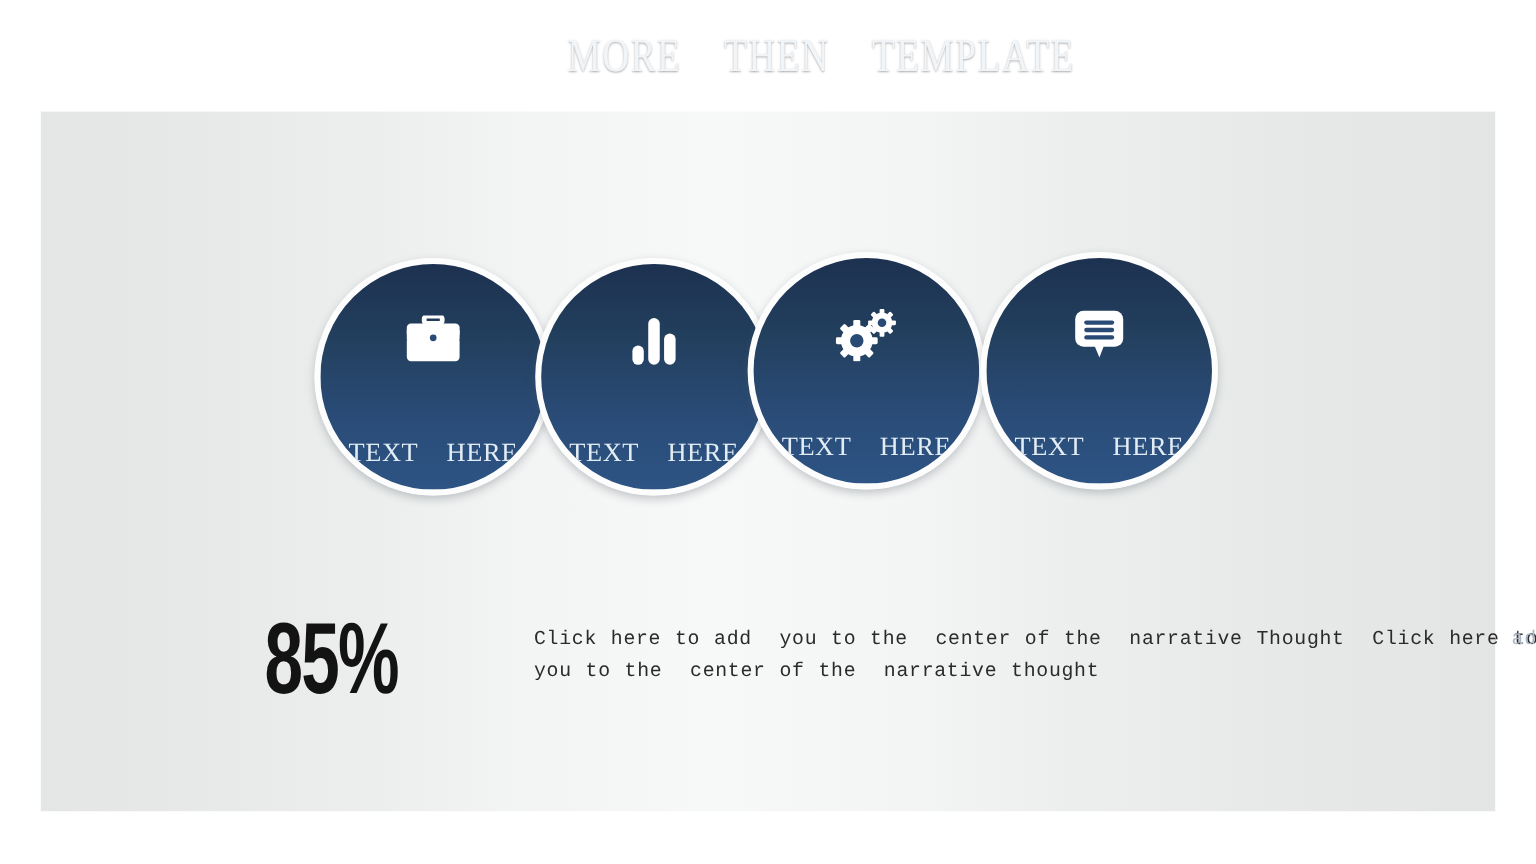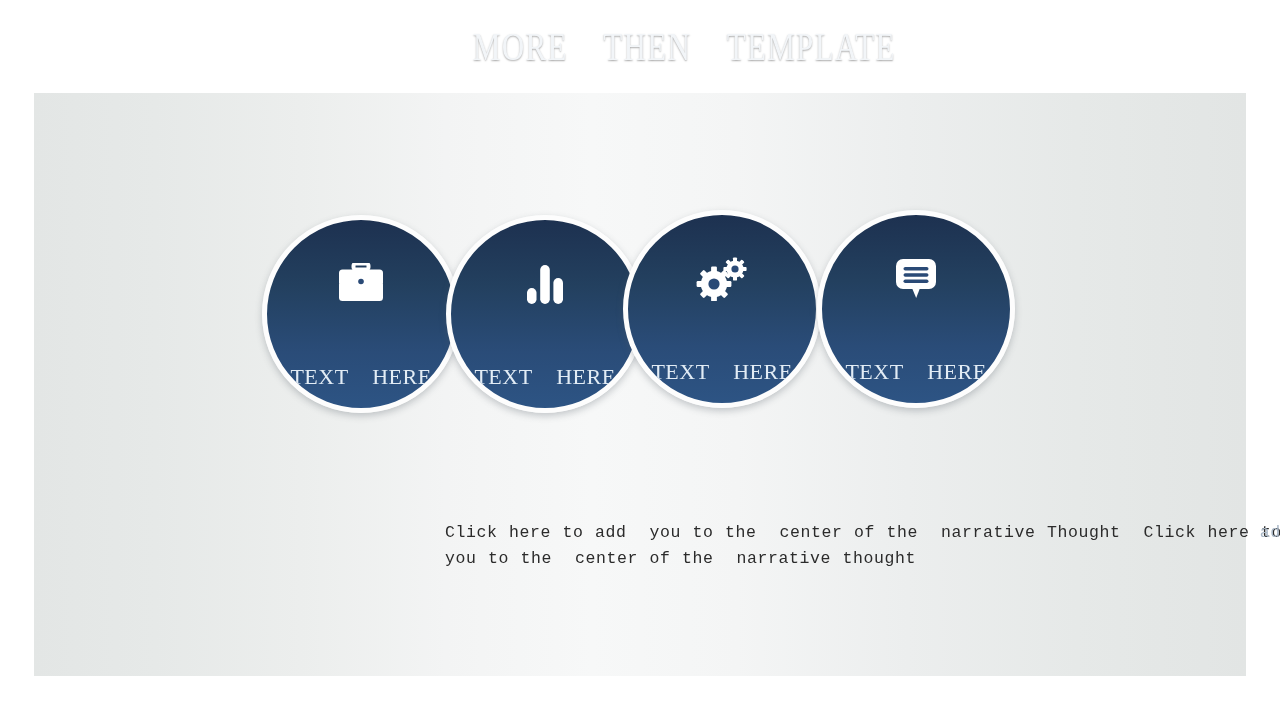--- a/index.html
+++ b/index.html
@@ -278,20 +278,23 @@
               <rect x="10.5" y="16.2" width="25" height="3.6" rx="1.8" fill="#2a4a76"></rect>
               <rect x="10.5" y="22.4" width="25" height="3.6" rx="1.8" fill="#2a4a76"></rect>
             </svg>
           </div>
           <div class="circle-label">TEXT    HERE</div>
         </div>
       </div>
 
     </div>
 
+    <div id="stat-block">
+      <span id="stat-value">85%</span>
+    </div>
 
     <div id="body-text">Click here to add  you to the  center of the  narrative Thought  Click here to add
 you to the  center of the  narrative thought</div>
 
   </div>
 
   <div id="body-text-overflow-mask">
     <div id="body-text-overflow">Click here to add  you to the  center of the  narrative Thought  Click here to add
 you to the  center of the  narrative thought</div>
   </div>

